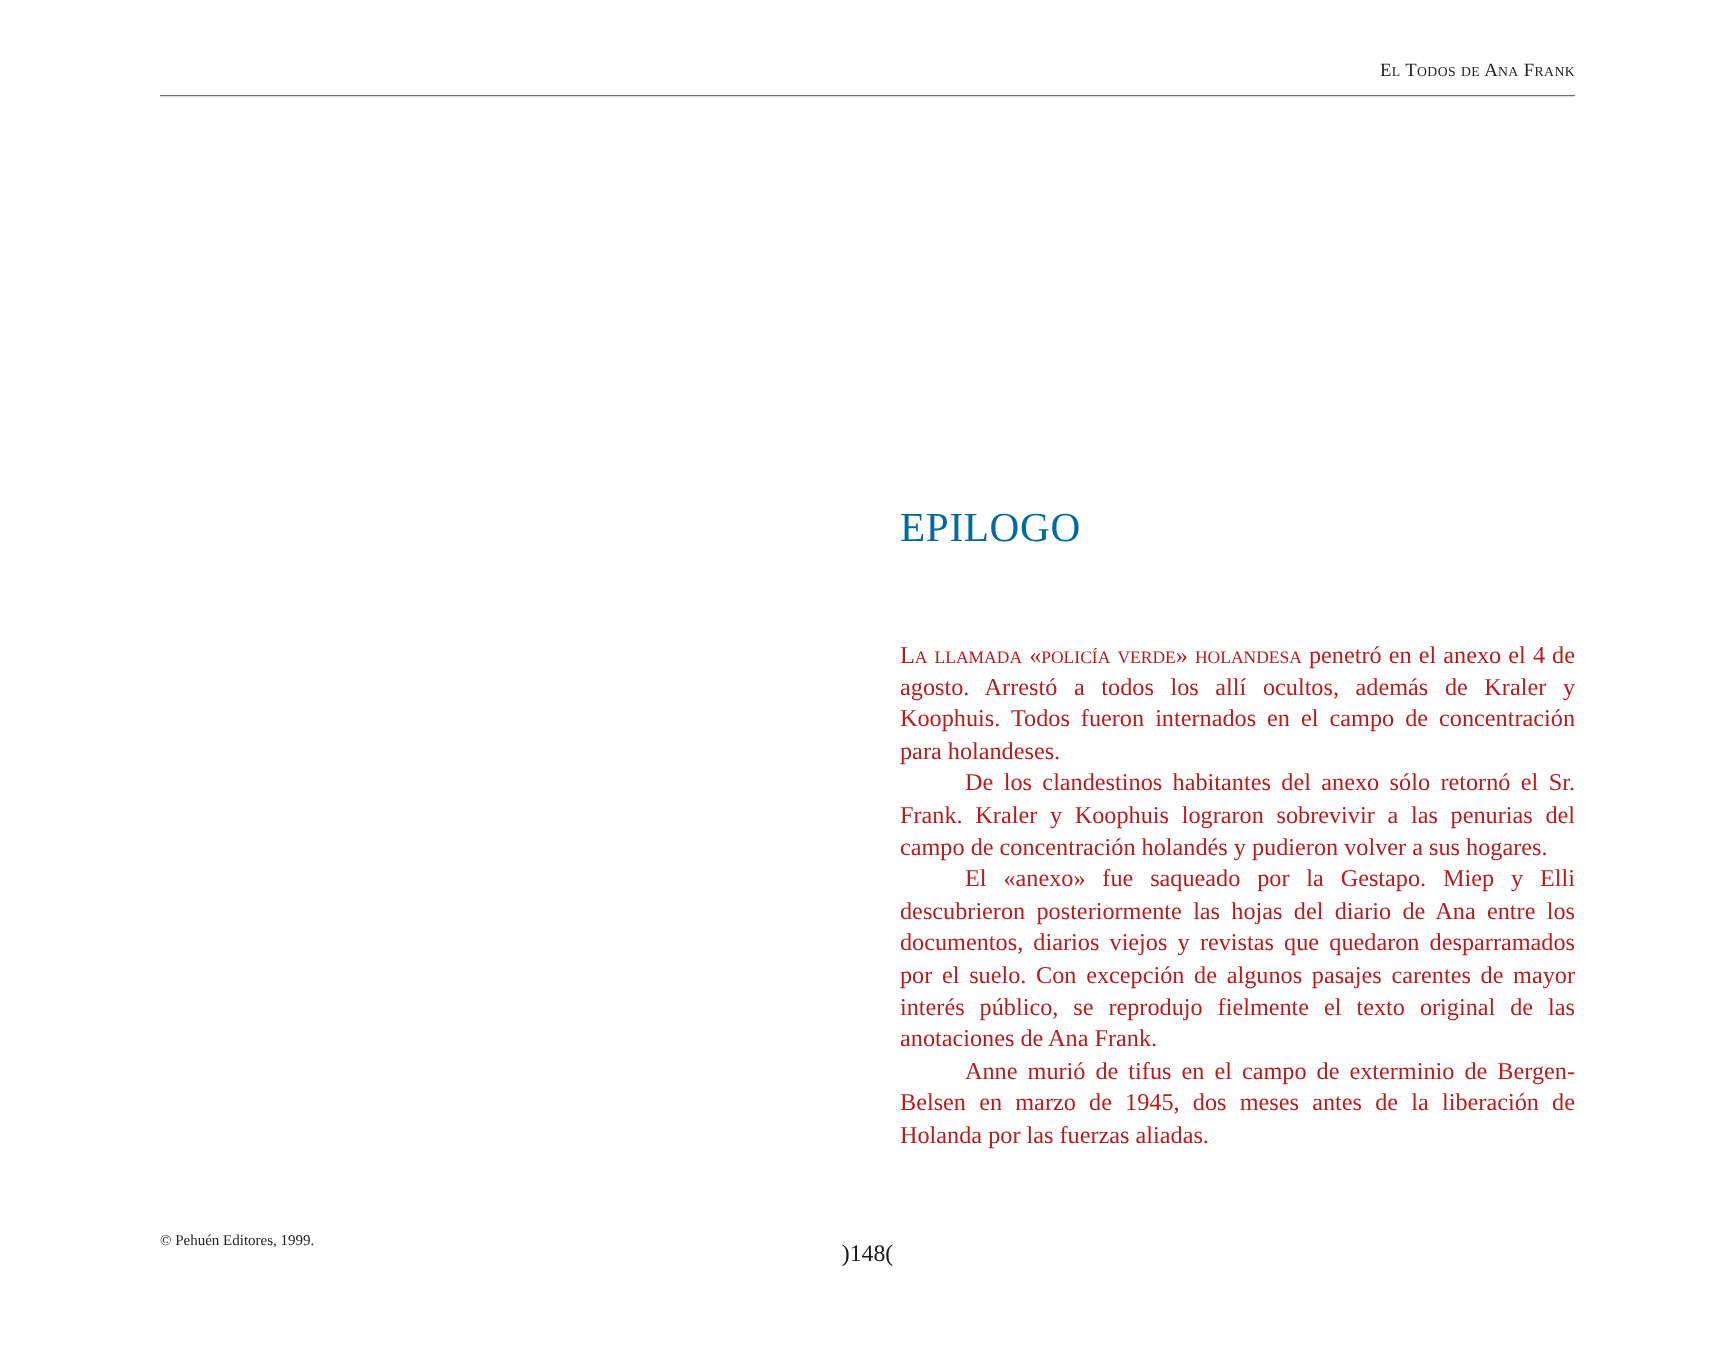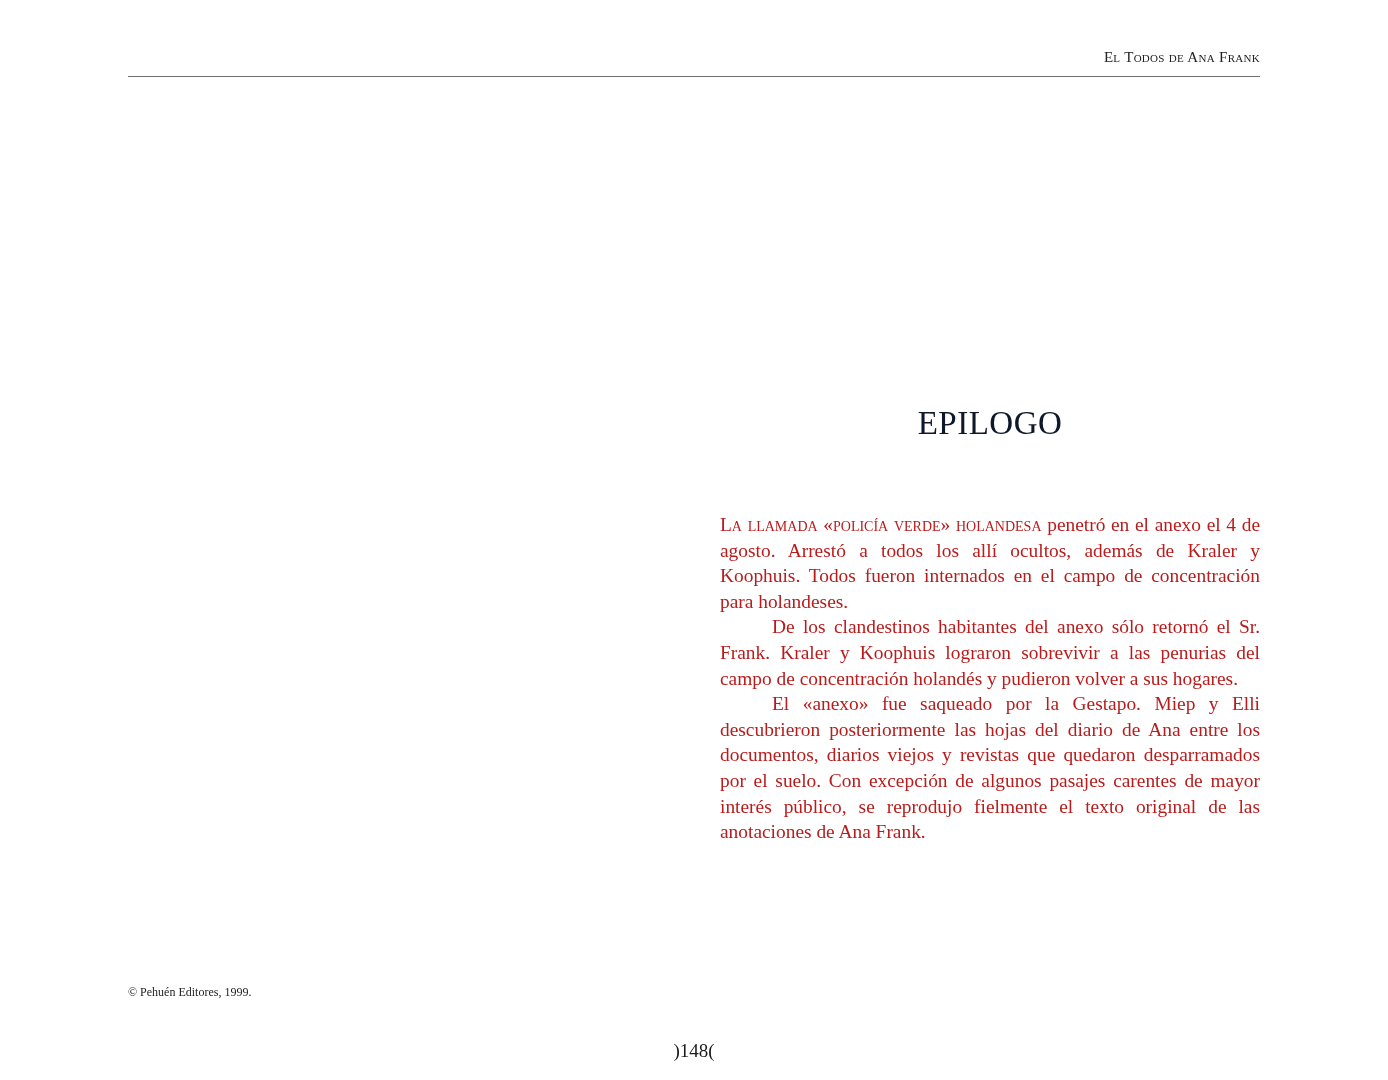--- a/index.html
+++ b/index.html
@@ -31,25 +31,24 @@
       top: 76px;
       width: 1132px;
       height: 0;
       border-top: 1.5px solid #6f6f6f;
     }
     .chapter-title {
       position: absolute;
       left: 720px;
       width: 540px;
       top: 405px;
-      text-align: center;
       font-size: 33px;
       font-weight: normal;
       letter-spacing: 0.5px;
-      color: #0f172a;
+      color: #0369a1;
       margin: 0;
     }
     .body-text {
       position: absolute;
       left: 720px;
       top: 512px;
       width: 540px;
       font-size: 19.4px;
       line-height: 25.6px;
       text-align: justify;
@@ -69,34 +68,35 @@
       left: 128px;
       top: 985px;
       font-size: 12px;
       color: #222;
       white-space: nowrap;
     }
     .page-number {
       position: absolute;
       left: 0;
       width: 1388px;
-      top: 1040px;
+      top: 993px;
       text-align: center;
       font-size: 19px;
       color: #1a1a1a;
     }
   </style>
 </head>
 <body>
 
 <div class="running-head">El Todos de Ana Frank</div>
 <div class="head-rule"></div>
 
 <h1 class="chapter-title">EPILOGO</h1>
 
 <div class="body-text">
   <p><span class="lead-in">La llamada «policía verde» holandesa</span><span> penetró en el anexo el 4 de agosto. Arrestó a todos los allí ocultos, además de Kraler y Koophuis. Todos fueron internados en el campo de concentración para holandeses.</span></p>
   <p class="indent">De los clandestinos habitantes del anexo sólo retornó el Sr. Frank. Kraler y Koophuis lograron sobrevivir a las penurias del campo de concentración holandés y pudieron volver a sus hogares.</p>
   <p class="indent">El «anexo» fue saqueado por la Gestapo. Miep y Elli descubrieron posteriormente las hojas del diario de Ana entre los documentos, diarios viejos y revistas que quedaron desparramados por el suelo. Con excepción de algunos pasajes carentes de mayor interés público, se reprodujo fielmente el texto original de las anotaciones de Ana Frank.</p>
+  <p class="indent">Anne murió de tifus en el campo de exterminio de Bergen-Belsen en marzo de 1945, dos meses antes de la liberación de Holanda por las fuerzas aliadas.</p>
 </div>
 
 <div class="copyright">© Pehuén Editores, 1999.</div>
 <div class="page-number">)148(</div>
 
 </body></html>

